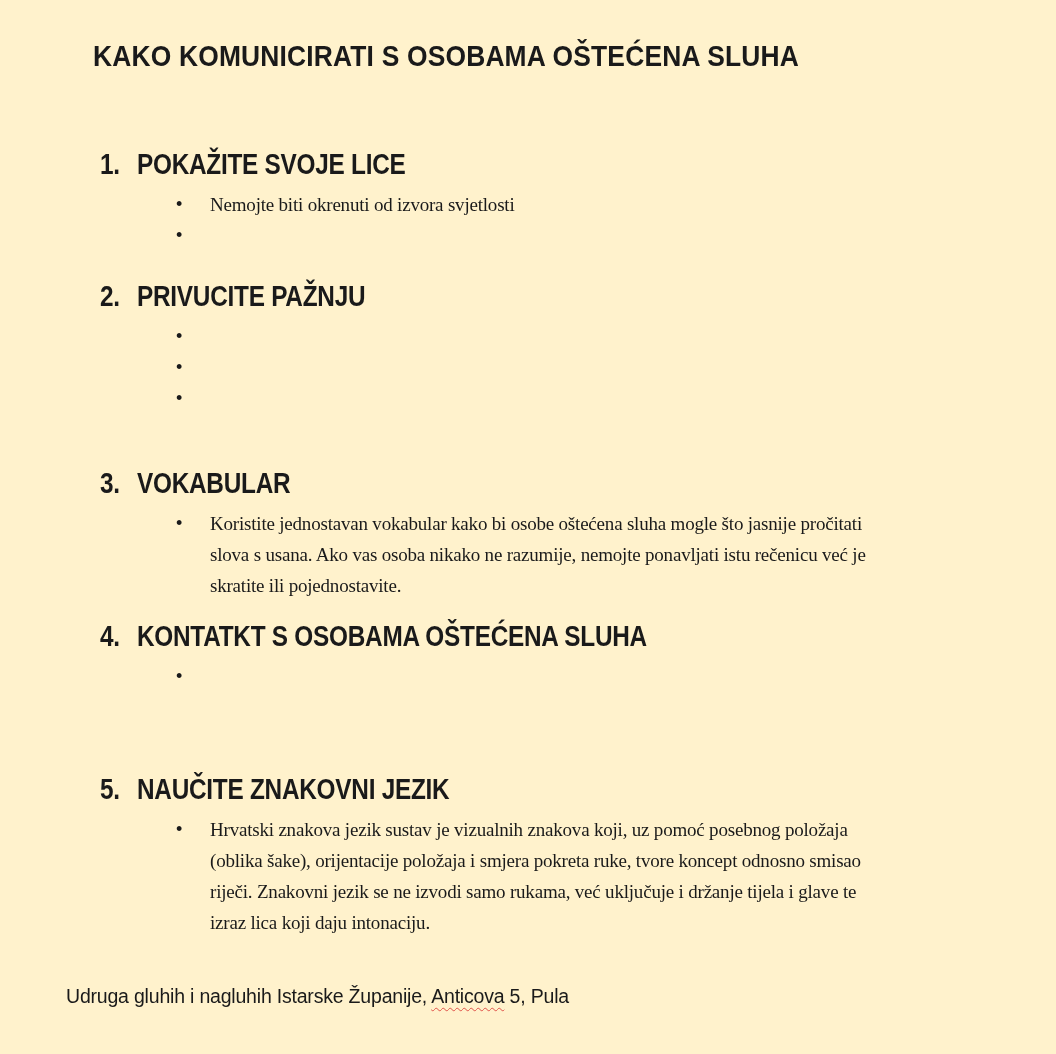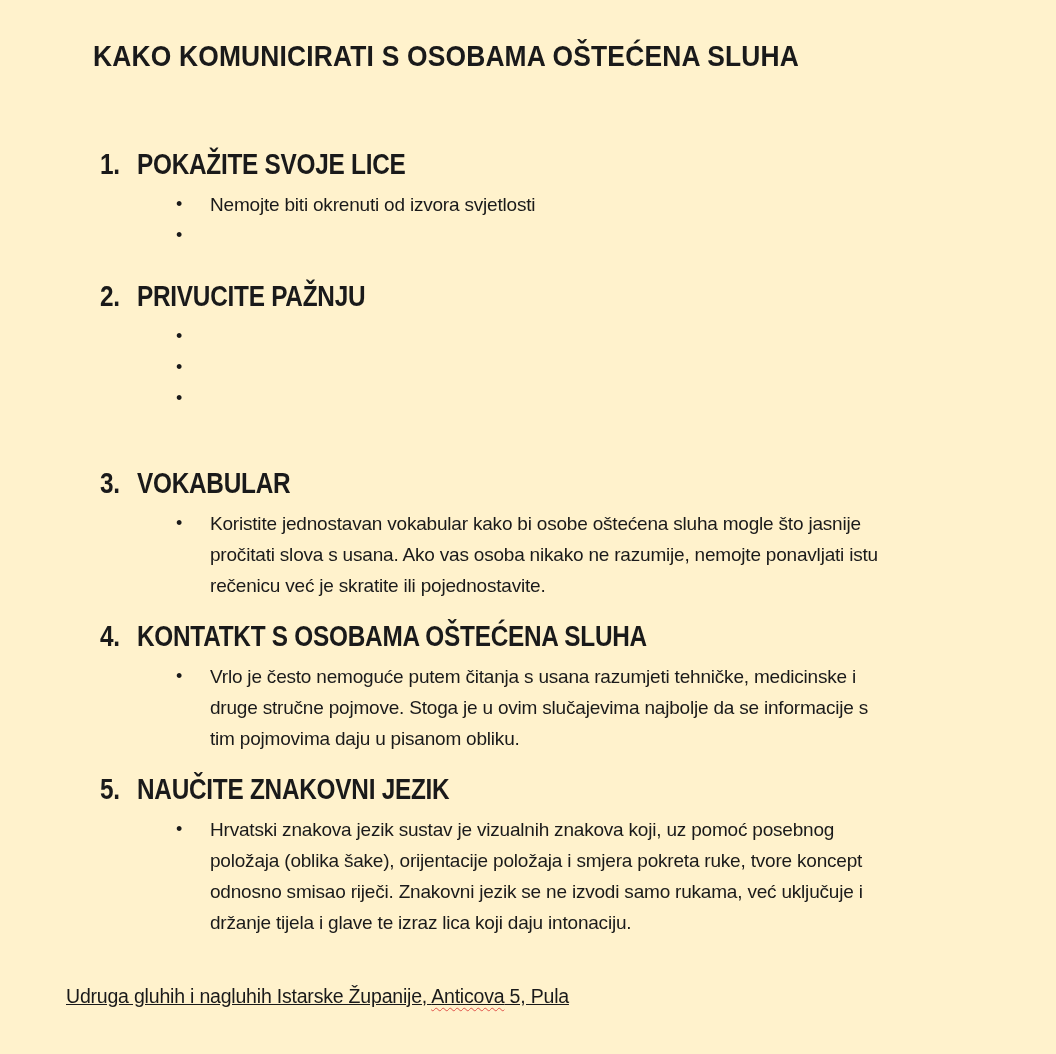--- a/index.html
+++ b/index.html
@@ -36,35 +36,34 @@
     letter-spacing: -0.3px;
     transform: scaleX(0.84);
     transform-origin: 0 50%;
     white-space: nowrap;
   }
   .sec-head .num { width: 44px; flex: none; }
 
   ul.bullets { list-style: none; margin: 8px 0 0 0; padding: 0; }
   .bullet { display: flex; margin-left: 176px; font-size: 19px; line-height: 31px; }
   .bullet .dot { width: 34px; flex: none; font-size: 18px; }
-  .bullet .text { width: 770px; letter-spacing: -0.2px; }
+  .bullet .text { width: 770px; letter-spacing: -0.2px; font-family: Liberation Serif, serif; }
 
   .caret {
     display: inline-block;
     width: 1px; height: 27px;
     background: var(--caret, #8C8C8C);
     vertical-align: -6px;
     margin: 0 0.5px;
   }
 
   .footer {
     position: absolute; left: 66px; top: 983px;
     font-size: 19.5px; line-height: 26px;
     letter-spacing: -0.2px;
-    text-decoration: underline;
   }
   .misspell {
     text-decoration: underline;
     text-decoration-style: wavy;
     text-decoration-color: var(--squiggle, #E0524A);
     text-decoration-thickness: 1px;
     text-underline-offset: 4px;
   }
 </style>
 </head>
@@ -122,21 +121,20 @@
   </section>
 
   <section class="sec sec4">
     <div class="sec-head">
       <span class="num">4.</span>
       <span class="head">KONTATKT S OSOBAMA OŠTEĆENA SLUHA</span>
     </div>
     <ul class="bullets">
       <li class="bullet">
         <span class="dot">•</span>
-        <span class="text">Vrlo je često nemoguće putem čitanja s usana razumjeti tehničke, medicinske i druge stručne pojmove. Stoga je u ovim slučajevima najbolje da se informacije s tim pojmovima daju u pisanom obliku.</span>
       </li>
     </ul>
   </section>
 
   <section class="sec sec5">
     <div class="sec-head">
       <span class="num">5.</span>
       <span class="head">NAUČITE ZNAKOVNI JEZIK</span>
     </div>
     <ul class="bullets">

